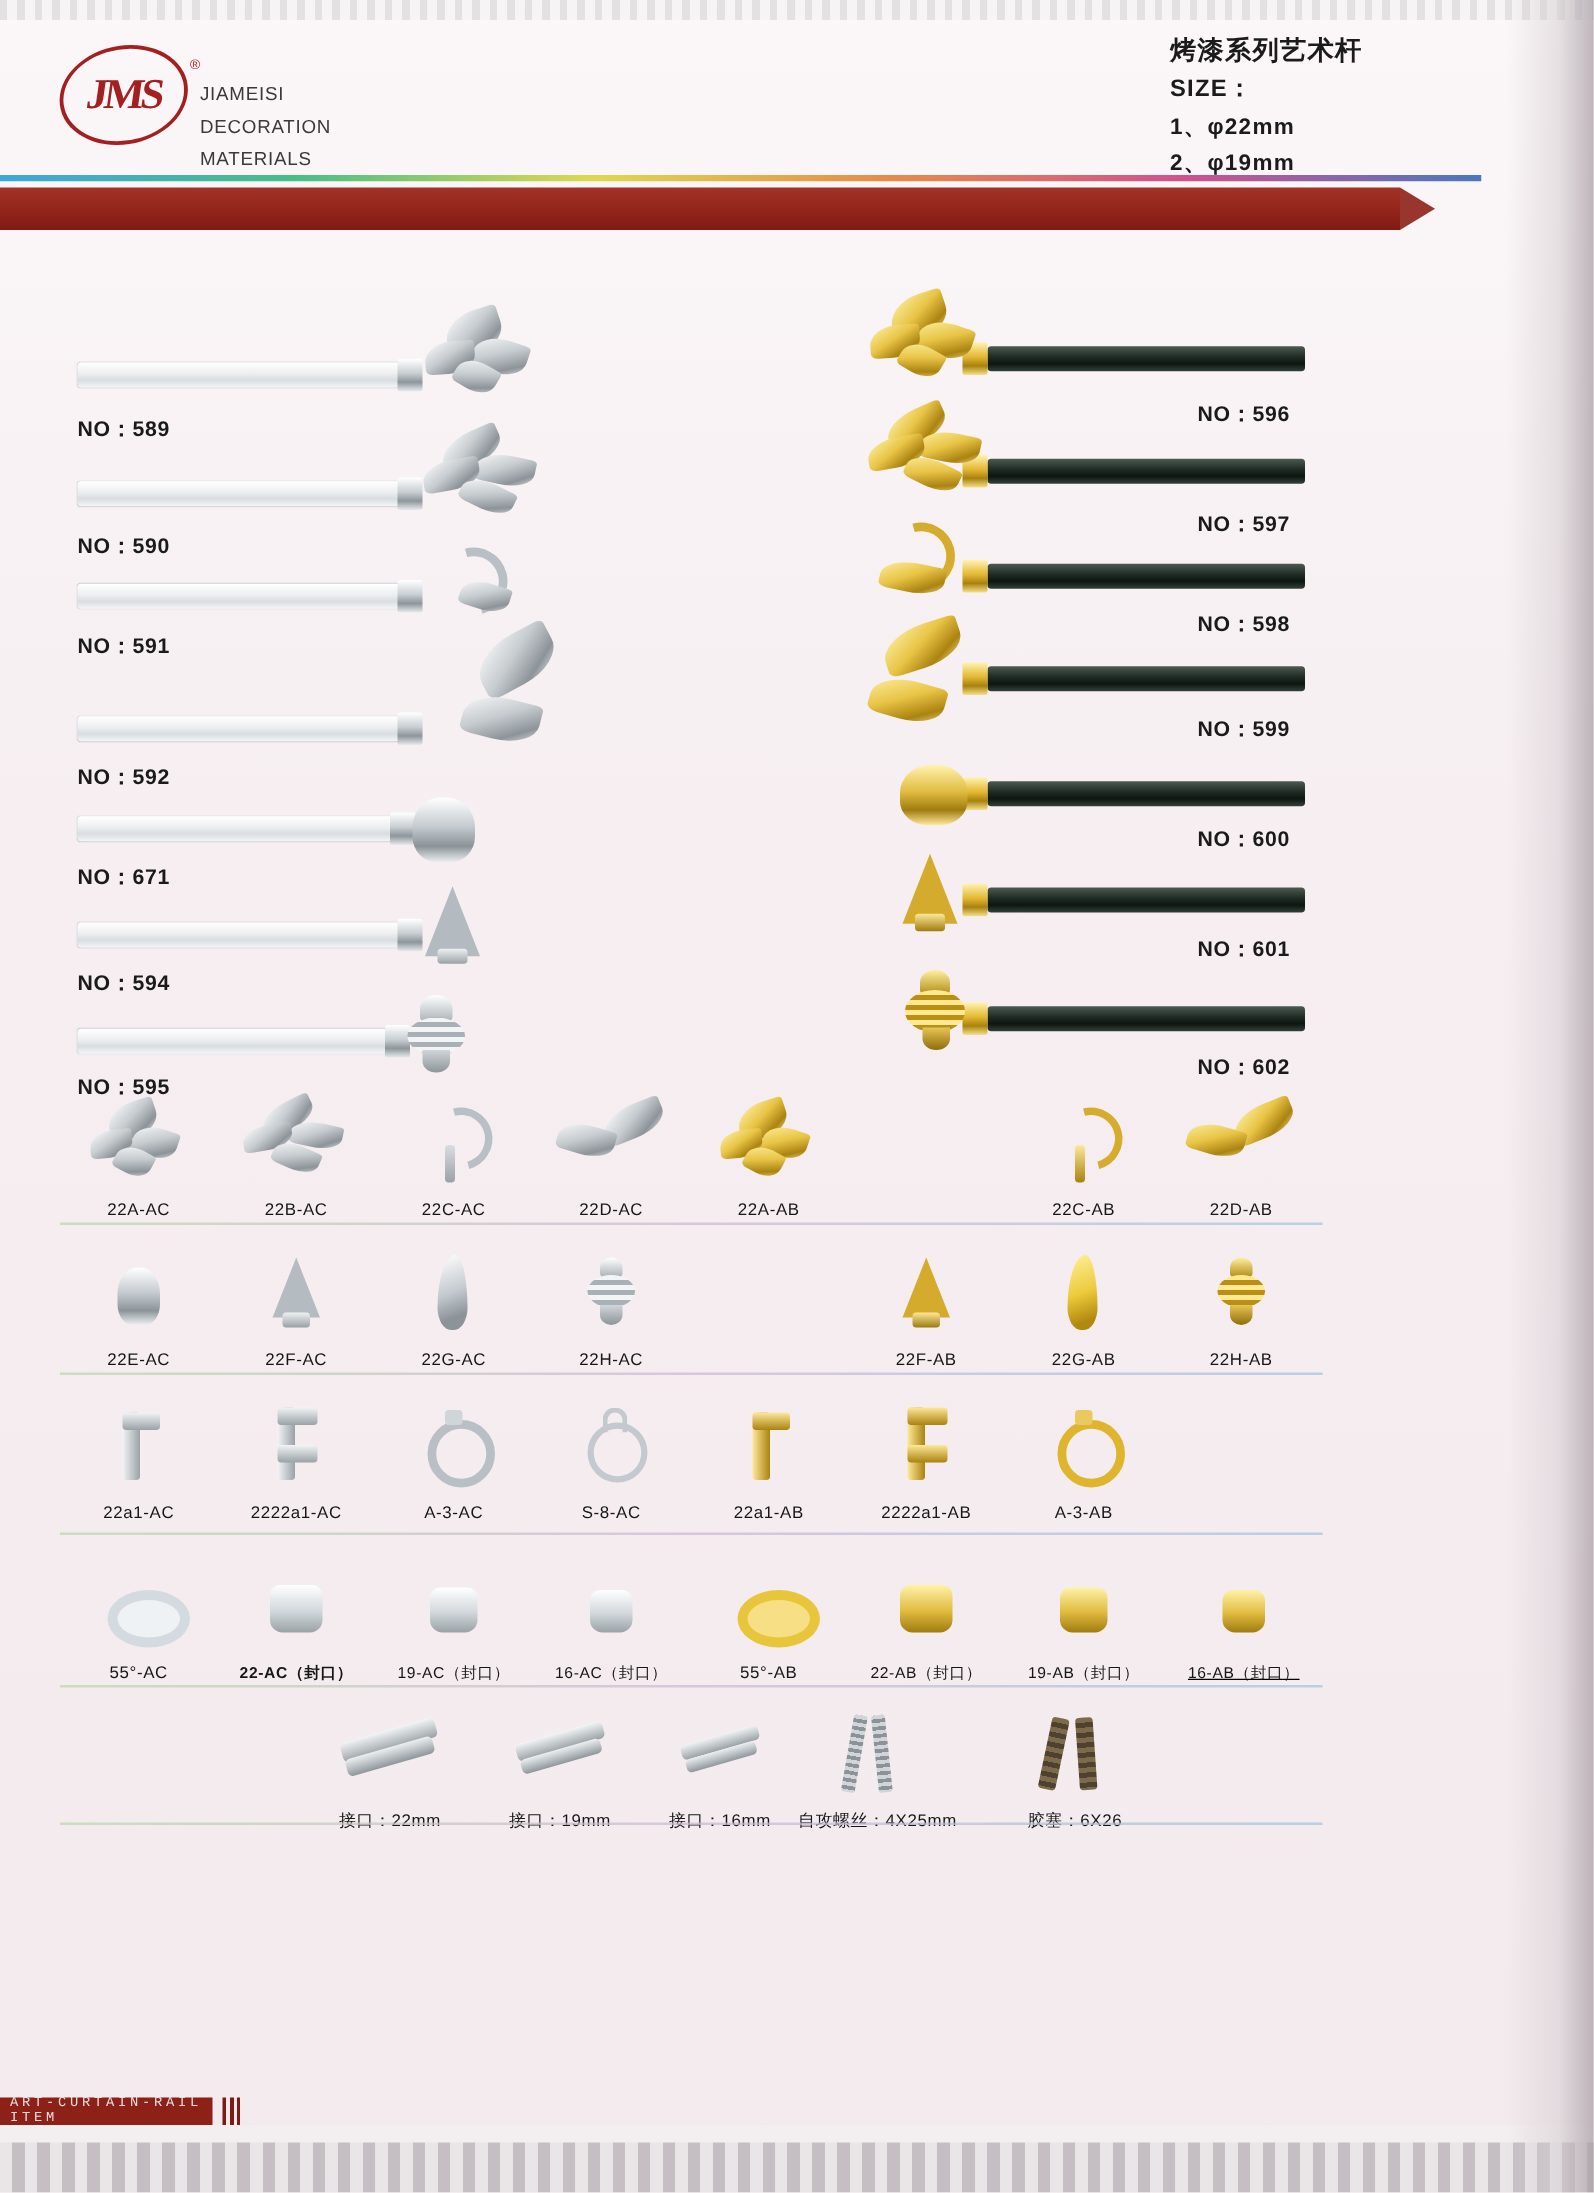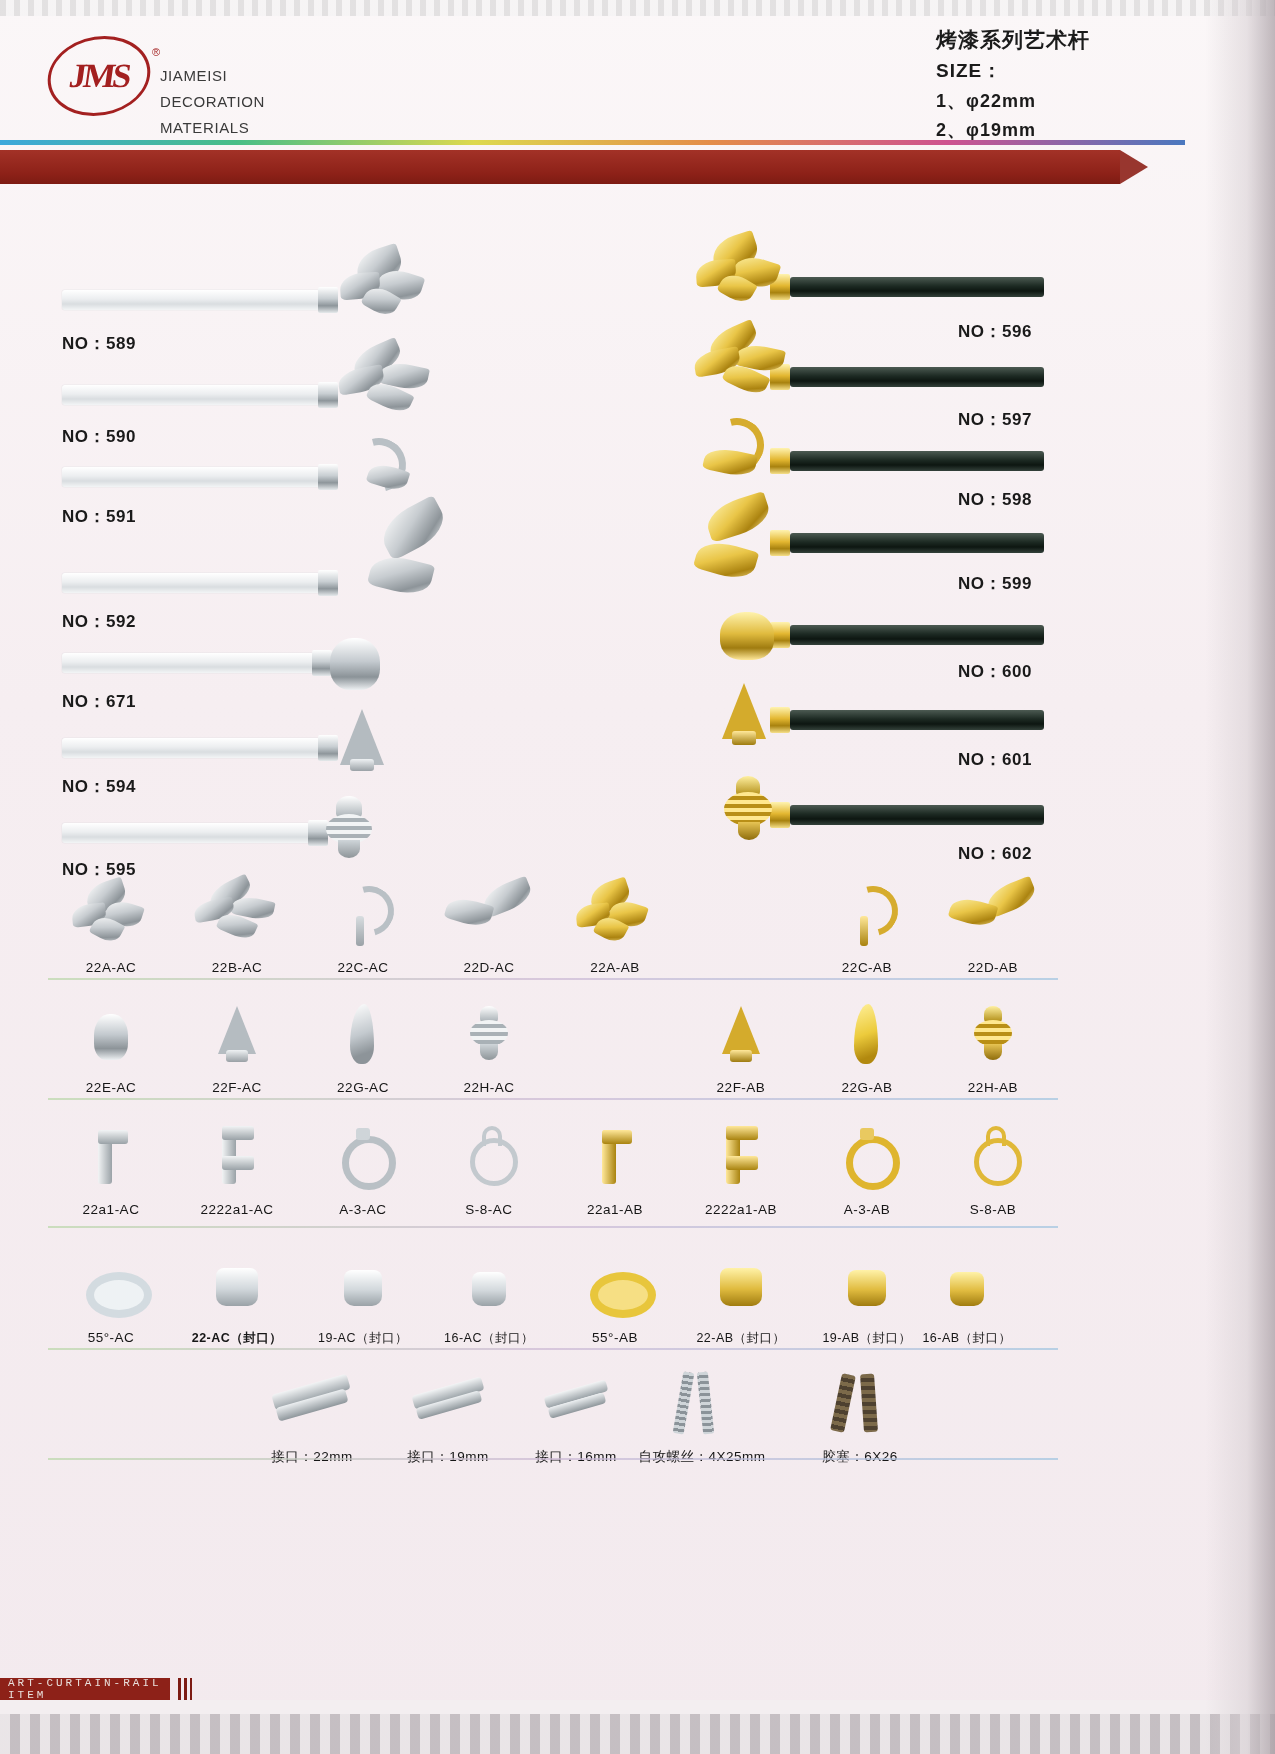--- a/index.html
+++ b/index.html
@@ -425,27 +425,20 @@
     </div>
     <div class="cap">2222a1-AB</div>
   </div>
   <div class="cell" style="left:804px;top:1122px;">
     <div class="art">
       <div style="position:absolute;left:42px;top:14px;width:40px;height:40px;border:7px solid #dfb52e;border-radius:50%;"></div>
       <div style="position:absolute;left:56px;top:6px;width:14px;height:12px;background:#e9c960;border-radius:3px;"></div>
     </div>
     <div class="cap">A-3-AB</div>
   </div>
-  <div class="cell" style="left:930px;top:1122px;">
-    <div class="art">
-      <div style="position:absolute;left:44px;top:16px;width:38px;height:38px;border:5px solid #e0b838;border-radius:50%;"></div>
-      <div style="position:absolute;left:56px;top:4px;width:12px;height:16px;border:4px solid #e0b838;border-radius:50% 50% 0 0;border-bottom:none;"></div>
-    </div>
-    <div class="cap">S-8-AB</div>
-  </div>
   <div class="sep" style="top:1226px;"></div>
 
   <div class="cell" style="left:48px;top:1250px;">
     <div class="art">
       <div style="position:absolute;left:38px;top:22px;width:50px;height:30px;border:8px solid #d3dbe0;border-radius:50%;background:#eef2f4;"></div>
     </div>
     <div class="cap">55°-AC</div>
   </div>
   <div class="cell" style="left:174px;top:1250px;font-weight:bold;">
     <div class="art">
@@ -476,21 +469,21 @@
       <div style="position:absolute;left:42px;top:18px;width:42px;height:38px;border-radius:8px 8px 10px 10px;background:linear-gradient(180deg,#fff2a8,#e0bb3f 55%,#a07c10);"></div>
     </div>
     <div class="cap small">22-AB（封口）</div>
   </div>
   <div class="cell" style="left:804px;top:1250px;">
     <div class="art">
       <div style="position:absolute;left:44px;top:20px;width:38px;height:36px;border-radius:8px 8px 10px 10px;background:linear-gradient(180deg,#fff2a8,#e0bb3f 55%,#a07c10);"></div>
     </div>
     <div class="cap small">19-AB（封口）</div>
   </div>
-  <div class="cell" style="left:904px;top:1250px;">
+  <div class="cell" style="left:932px;top:1250px;text-decoration:underline;">
     <div class="art">
       <div style="position:absolute;left:46px;top:22px;width:34px;height:34px;border-radius:8px 8px 10px 10px;background:linear-gradient(180deg,#fff2a8,#e0bb3f 55%,#a07c10);"></div>
     </div>
     <div class="cap small">16-AB（封口）</div>
   </div>
   <div class="sep" style="top:1348px;"></div>
 
   <div class="cell" style="left:242px;top:1368px;width:140px;">
     <div class="art">
       <div style="position:absolute;left:30px;top:16px;width:78px;height:16px;background:linear-gradient(180deg,#f2f4f5,#9aa2a7);border-radius:4px;transform:rotate(-16deg);"></div>

